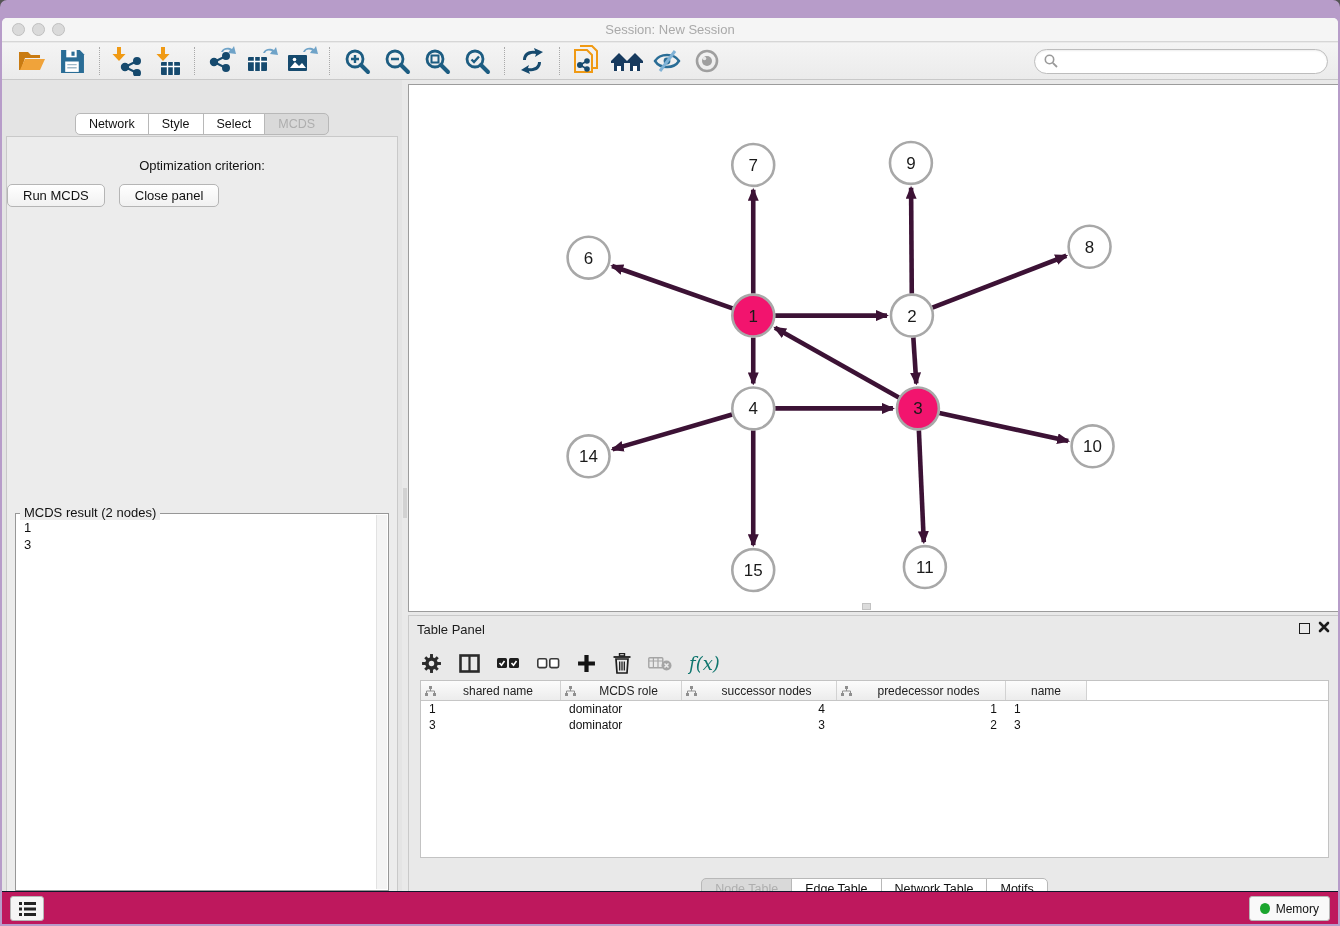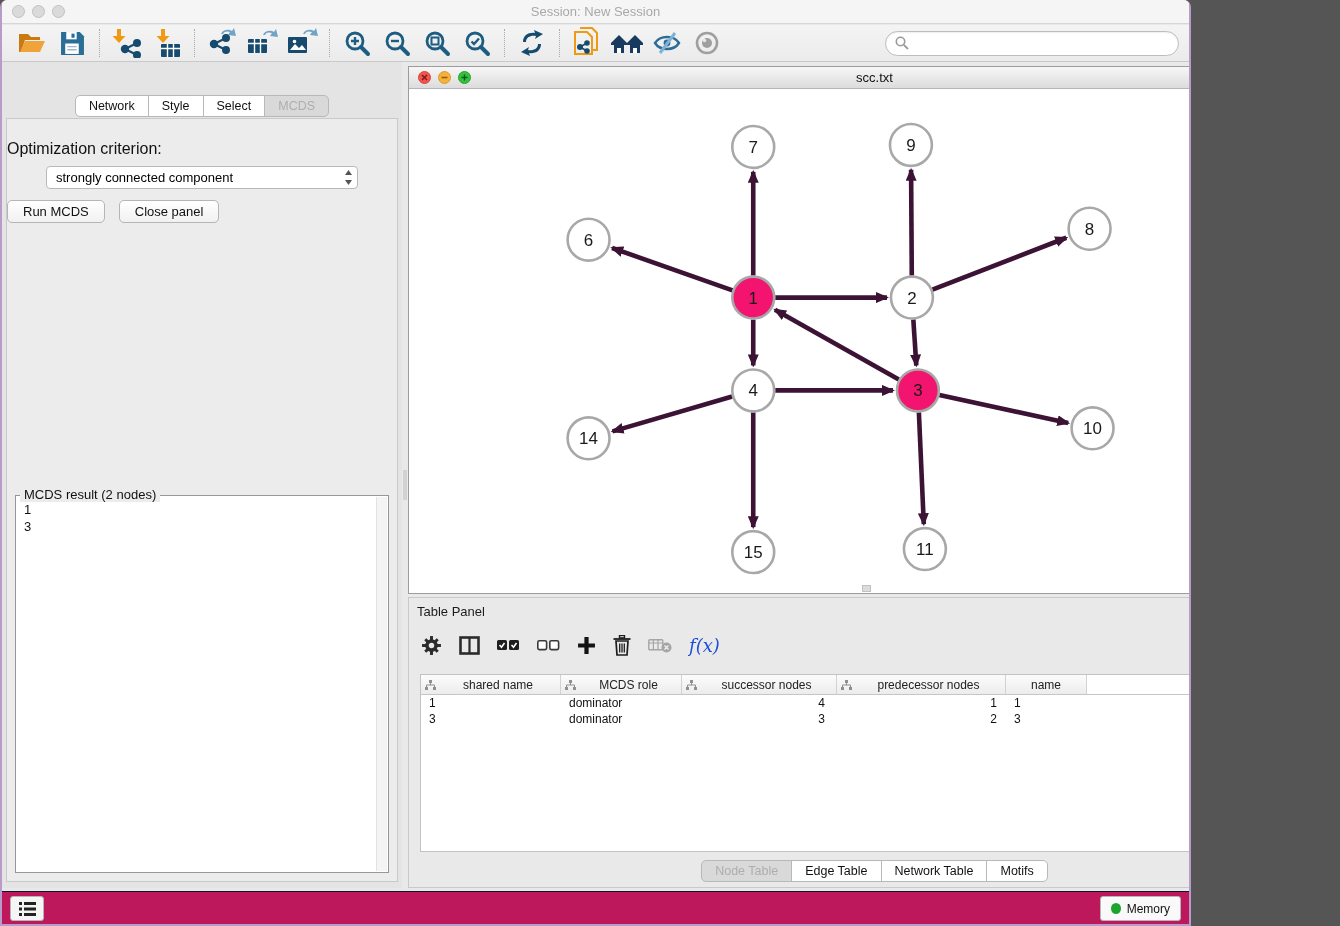--- a/index.html
+++ b/index.html
@@ -1,18 +1,18 @@
 <!DOCTYPE html>
 <html><head>
 <meta charset="utf-8">
 <style>
   * { box-sizing: border-box; margin: 0; padding: 0; }
   html,body { background:#555; }
   body { font-family:"Liberation Sans", sans-serif; }
-  .frame { width:1191px; height:926px; background:#b79cc9; padding:0 2px 2px 2px; border-radius:7px 7px 0 0; position:relative; overflow:hidden; }
+  .frame { width:1340px; height:926px; background:#b79cc9; padding:18px 2px 2px 2px; border-radius:7px 7px 0 0; position:relative; overflow:hidden; }
   .app { width:100%; height:100%; background:#e9e9e9; border-radius:5px 5px 0 0; position:relative; overflow:hidden; }
 
   
   .titlebar { position:absolute; top:0; left:0; right:0; height:24px; background:#f5f5f5; border-bottom:1px solid #d6d6d6; }
   .tl { position:absolute; top:5px; width:13px; height:13px; border-radius:50%; background:#dadada; border:1px solid #bfbfbf; }
   .titlebar .t1{left:10px}.titlebar .t2{left:30px}.titlebar .t3{left:50px}
   .win-title { position:absolute; left:0; right:0; top:4px; text-align:center; font-size:13px; color:#a9a9a9; }
 
   
   .toolbar { position:absolute; top:25px; left:0; right:0; height:37px; background:linear-gradient(#f4f4f4,#ebebeb); border-bottom:1px solid #c9c9c9; display:flex; align-items:center; padding:0 10px; }
@@ -28,21 +28,21 @@
   .pane-float { position:absolute; top:7px; width:11px; height:11px; border:1.5px solid #1c1c1c; background:none; cursor:pointer; }
   .pane-close { position:absolute; top:5px; width:14px; height:14px; background:none; border:none; cursor:pointer; padding:0; }
   .cpanel .pane-float { right:34px; } .cpanel .pane-close { right:12px; }
   .tabs { position:absolute; left:0; right:0; display:flex; justify-content:center; }
   .cpanel .tabs { top:33px; }
   .tab { font-size:12.5px; padding:3px 13px; background:#fff; border:1px solid #b8b8b8; margin-left:-1px; color:#111; cursor:pointer; }
   .tab:first-child { border-radius:5px 0 0 5px; margin-left:0; }
   .tab:last-child { border-radius:0 5px 5px 0; }
   .tab.sel { background:#d9d9d9; color:#aeaeae; }
   .cp-content { position:absolute; left:4px; right:4px; top:56px; bottom:6px; background:#ececec; border:1px solid #c9c9c9; }
-  .opt-label { text-align:left; margin-top:21px; font-size:16px; color:#111; }
+  .opt-label { text-align:center; margin-top:21px; font-size:13px; color:#111; }
   .select { width:312px; height:23px; margin:8px auto 0 auto; background:#fff; border:1px solid #b9b9b9; border-radius:4px; display:flex; align-items:center; padding:0 4px 0 9px; font-size:13px; cursor:pointer; }
   .select .sel-text { flex:1; }
   .btn-row { display:flex; justify-content:flex-start; gap:14px; margin-top:11px; }
   .push-btn { font-size:13px; padding:3px 15px; background:linear-gradient(#ffffff,#f1f1f1); border:1px solid #b5b5b5; border-radius:5px; cursor:pointer; color:#111; }
   .result-box { position:absolute; left:8px; right:8px; top:376px; bottom:8px; border:1px solid #979797; background:#fff; }
   .result-label { position:absolute; top:-9px; left:4px; background:#ececec; padding:0 4px; font-size:13px; color:#111; }
   .result-lines { padding:5px 8px; font-size:13px; line-height:17px; color:#111; }
   .result-scroll { position:absolute; top:1px; bottom:1px; right:1px; width:11px; background:#f4f4f4; border-left:1px solid #e2e2e2; }
 
   
@@ -56,22 +56,22 @@
   .nw-title { position:absolute; left:0; right:0; top:3px; text-align:center; font-size:13px; color:#111; }
   .nw-canvas { position:absolute; top:22px; left:0; right:0; bottom:0; background:#fff; }
   .nw-canvas svg { width:100%; height:100%; display:block; }
   .nw-handle { position:absolute; left:453px; bottom:1px; width:9px; height:7px; background:#dcdcdc; border:1px solid #c2c2c2; }
 
   
   .tpanel { position:absolute; left:406px; top:597px; width:933px; height:291px; background:#e9e9e9; border:1px solid #c9c9c9; }
   .tpanel .pane-float { right:30px; } .tpanel .pane-close { right:9px; }
   .tp-toolbar { position:absolute; top:28px; left:12px; right:12px; height:38px; display:flex; align-items:center; gap:17px; }
   .tp-btn { background:none; border:none; cursor:pointer; display:flex; align-items:center; justify-content:center; height:30px; }
-  .fx { font-family:"DejaVu Serif", serif; font-style:italic; font-size:18px; color:#1d4ed8; }
-  .grid { position:absolute; left:11px; right:11px; top:76px; height:178px; background:#fff; border:1px solid #c3c3c3; overflow:hidden; }
+  .fx { font-family:"DejaVu Serif", serif; font-style:italic; font-size:18px; color:#0f766e; }
+  .grid { position:absolute; left:11px; right:11px; top:64px; height:178px; background:#fff; border:1px solid #c3c3c3; overflow:hidden; }
   .thead { display:flex; height:20px; border-bottom:1px solid #c6c6c6; }
   .th { background:linear-gradient(#fcfcfc,#ececec); border-right:1px solid #d2d2d2; font-size:12px; color:#222; display:flex; align-items:center; padding:0 4px; gap:4px; }
   .th span { flex:1; text-align:center; }
   .th-fill { flex:1; background:#fff; border:none; }
   .c0{width:140px}.c1{width:121px}.c2{width:155px}.c3{width:169px}.c4{width:81px}
   .tr { display:flex; height:16px; font-size:12px; color:#111; align-items:center; }
   .td { padding:0 8px; white-space:nowrap; }
   .td.ra { text-align:right; }
   .tr .c2 { padding-right:12px; } .tr .c3 { padding-right:9px; }
   .tpanel .tabs { bottom:5px; top:auto; }
@@ -242,65 +242,40 @@
 
   <div class="cpanel">
     <div class="tabs">
       <div class="tab">Network</div>
       <div class="tab">Style</div>
       <div class="tab">Select</div>
       <div class="tab sel">MCDS</div>
     </div>
     <div class="cp-content">
       <div class="opt-label">Optimization criterion:</div>
-      <div class="select">
-        <span class="sel-text">strongly connected component</span>
-        <svg width="9" height="15" viewBox="0 0 9 15">
-              <path d="M4.5 0 L8 5 H1z" fill="#555"></path>
-              <path d="M4.5 15 L1 10 h7z" fill="#555"></path>
-            </svg>
-      </div>
       <div class="btn-row">
         <button class="push-btn">Run MCDS</button>
         <button class="push-btn">Close panel</button>
       </div>
       <div class="result-box">
         <div class="result-label">MCDS result (2 nodes)</div>
         <div class="result-lines">
           <div>1</div>
           <div>3</div>
         </div>
         <div class="result-scroll"></div>
       </div>
     </div>
   </div>
 
   <div class="splitter">
         <div class="grip"></div>
       </div>
 
   <div class="netwin">
-    <div class="nw-titlebar">
-      <div class="nw-light" style="left:9px; background:#f0564f; border:1px solid #d8433c;">
-        <svg width="7" height="7" viewBox="0 0 7 7">
-              <path d="M1 1 L6 6 M6 1 L1 6" stroke="#7e1512" stroke-width="1.4"></path>
-            </svg>
-      </div>
-      <div class="nw-light" style="left:29px; background:#f6b13c; border:1px solid #dd9a26;">
-        <svg width="7" height="3" viewBox="0 0 7 3">
-              <path d="M0.5 1.5 H6.5" stroke="#8f5f0e" stroke-width="1.6"></path>
-            </svg>
-      </div>
-      <div class="nw-light" style="left:49px; background:#35c13f; border:1px solid #26a32f;">
-        <svg width="7" height="7" viewBox="0 0 7 7">
-              <path d="M3.5 0.5 V6.5 M0.5 3.5 H6.5" stroke="#115c16" stroke-width="1.4"></path>
-            </svg>
-      </div>
-      <div class="nw-title">scc.txt</div>
-    </div>
     <div class="nw-canvas">
       <svg id="graph-svg" viewBox="0 0 931 505">
             <defs>
               <marker id="arrow" markerWidth="13" markerHeight="11" refX="11" refY="5.5" orient="auto" markerUnits="userSpaceOnUse">
                 <path d="M0 0 L13 5.5 L0 11 Z" fill="#3c1235"></path>
               </marker>
             </defs>
             <line x1="344" y1="187" x2="344" y2="83" stroke="#3c1235" stroke-width="4.6" marker-end="url(#arrow)"></line>
             <line x1="323.2449403778676" y1="201.7042820722201" x2="202.58529502515046" y2="159.2905885542953" stroke="#3c1235" stroke-width="4.6" marker-end="url(#arrow)"></line>
             <line x1="366" y1="209" x2="478" y2="209" stroke="#3c1235" stroke-width="4.6" marker-end="url(#arrow)"></line>

